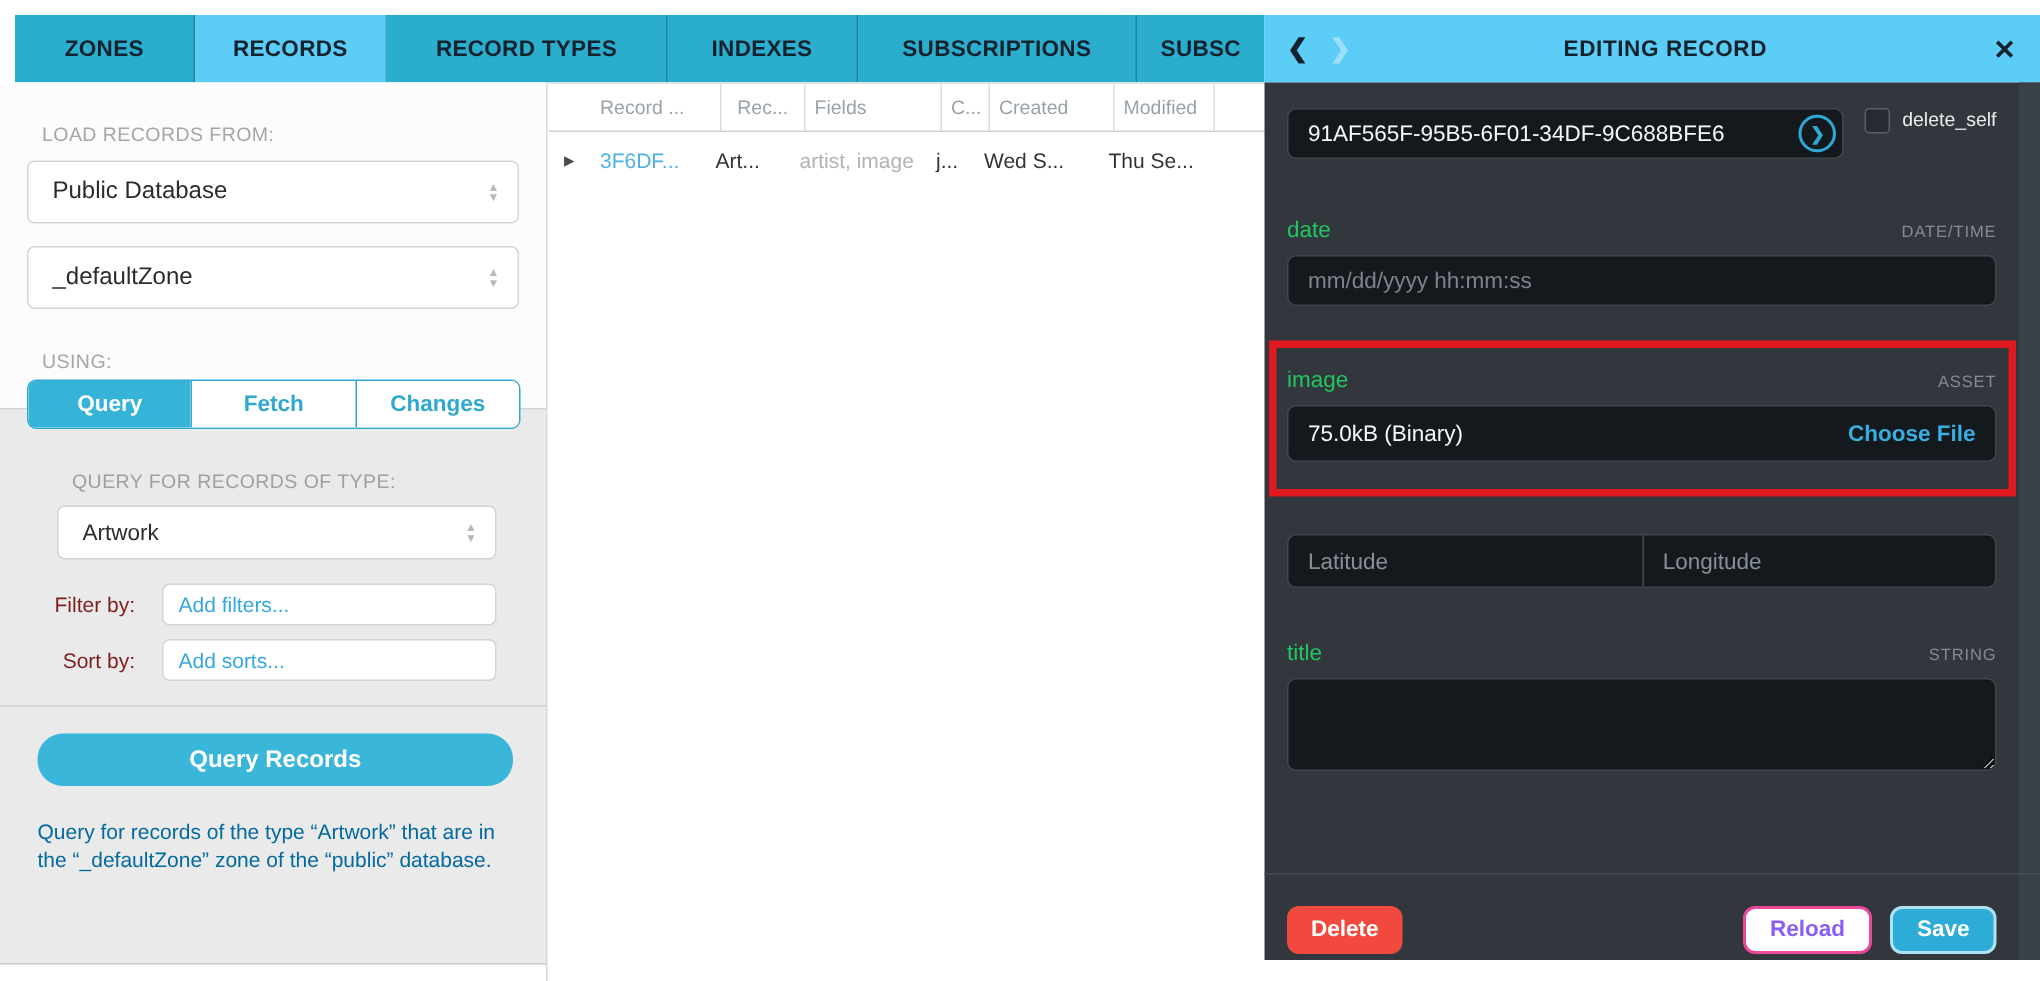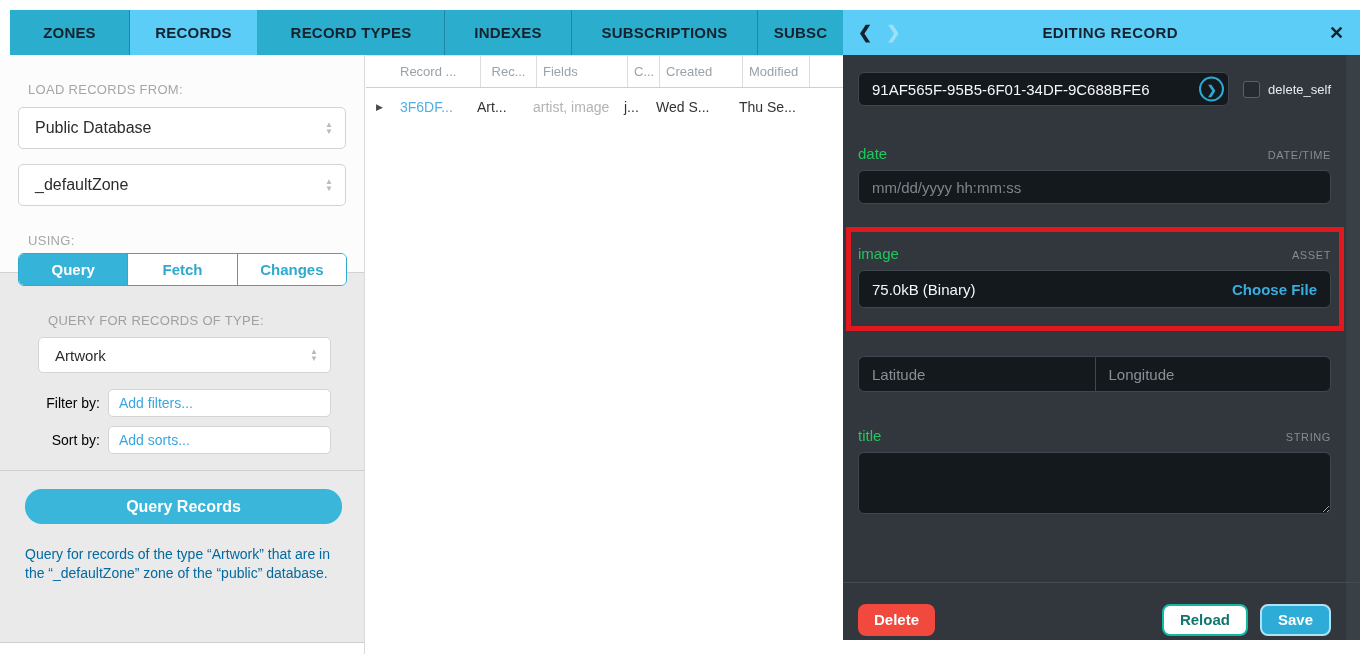--- a/index.html
+++ b/index.html
@@ -37,21 +37,21 @@
          border-left:1px solid #2fa9cd; background:#fff; }
   .seg:first-child { border-left:none; }
   .seg.active { background:#35b3d9; color:#fff; }
 
   .sb-gray { height:371px; background:#eaeaea; border-top:1px solid #d2d2d2;
              border-bottom:1px solid #cfcfcf; padding:40px 18px 0 18px; }
   .q-label { font-size:13px; color:#a0a0a0; letter-spacing:.3px; margin-left:30px; }
   .select.sm { height:36px; margin:9px 15px 0 20px; font-size:15px; }
   .frow { display:flex; align-items:center; margin-top:16px; }
   .frow.tight { margin-top:9px; }
-  .frow label { width:90px; text-align:right; padding-right:8px; font-size:14px; color:#000000; }
+  .frow label { width:90px; text-align:right; padding-right:18px; font-size:14px; color:#7f1d1d; }
   .frow input { flex:1; margin-right:15px; height:28px; border:1px solid #d4d4d4;
                 border-radius:5px; background:#fff; padding:0 10px; font-size:14px;
                 font-family:"Liberation Sans",sans-serif; color:#333; }
   .frow input::placeholder { color:#37a7e0; opacity:1; }
   .sb-div { border-top:1px solid #cfcfcf; margin:16px -18px 0 -18px; }
   .query-btn { display:block; margin:18px 4px 0 7px; width:calc(100% - 11px); height:35px;
                background:#3ab6da; border:none; border-radius:17px; color:#fff;
                font-size:16px; font-weight:bold; font-family:"Liberation Sans",sans-serif;
                cursor:pointer; }
   .sb-desc { margin:21px 2px 0 7px; font-size:14px; line-height:19px; color:#0369a1; }
@@ -82,21 +82,21 @@
   .ed-nav.back { margin-left:8px; }
   .ed-nav.fwd { color:#9edff8; cursor:default; }
   .ed-title { flex:1; text-align:center; font-size:15px; font-weight:bold;
               color:#14222e; letter-spacing:.4px; }
   .ed-close { font-size:18px; font-weight:bold; color:#14222e; padding:0 16px; cursor:pointer; }
 
   .ed-body { position:absolute; left:843px; top:55px; width:517px; height:585px;
              background:#32373d; padding:17px 29px 0 15px; }
   .scroll-strip { position:absolute; right:0; top:0; width:14px; height:585px; background:#394046; }
 
-  .name-row { display:flex; align-items:center; }
+  .name-row { display:flex; }
   .name-wrap { position:relative; width:375px; }
   .name-input { width:100%; height:34px; background:#14191e; border:1px solid #40464d;
                 border-radius:6px; color:#f5f7f8; font-size:15px; padding:0 40px 0 13px;
                 font-family:"Liberation Sans",sans-serif; }
   .disclose { position:absolute; right:5px; top:50%; transform:translateY(-50%);
               width:25px; height:25px; border:2px solid #2ea9d4; border-radius:50%;
               color:#2ea9d4; font-size:12px; font-weight:bold; display:flex;
               align-items:center; justify-content:center; cursor:pointer; }
   .checkbox { width:17px; height:17px; margin-left:14px; background:#262b31;
               border:1px solid #596068; border-radius:3px; cursor:pointer; }
@@ -132,22 +132,22 @@
                 font-size:15px; padding:6px 13px; resize:both;
                 font-family:"Liberation Sans",sans-serif; }
 
   .ed-footer { position:absolute; left:0; bottom:0; width:100%; height:58px;
                border-top:1px solid #454b52; display:flex; align-items:center;
                padding:16px 29px 0 15px; }
   .btn { height:32px; border-radius:8px; font-size:15px; font-weight:bold;
          font-family:"Liberation Sans",sans-serif; cursor:pointer;
          display:flex; align-items:center; padding:0 16px; }
   .btn.delete { background:#f2493e; color:#fff; border:none; }
-  .btn.reload { margin-left:auto; background:#fff; color:#0f766e;
-                border:2px solid #14b8a6; }
+  .btn.reload { margin-left:auto; background:#fff; color:#8b5cf6;
+                border:2px solid #ec4899; }
   .btn.save { margin-left:12px; background:#2cacd7; color:#fff;
               border:2px solid #aee3f5; }
 </style>
 </head>
 <body>
 
 <div class="tabbar">
   <div class="tab" style="width:120px">ZONES</div>
   <div class="tab active" style="width:128px">RECORDS</div>
   <div class="tab" style="width:187px">RECORD TYPES</div>

